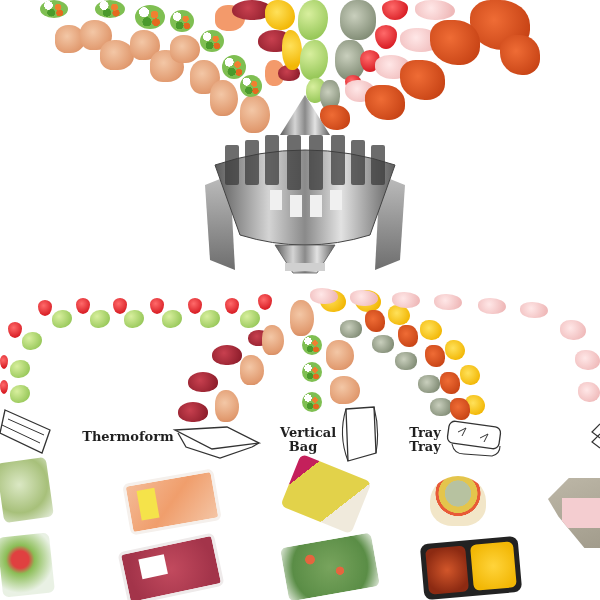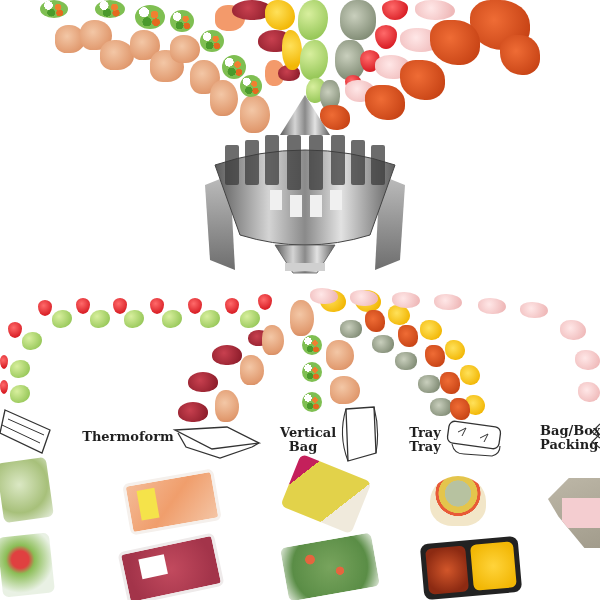--- a/index.html
+++ b/index.html
@@ -217,24 +217,20 @@
     <span>Tray</span><br>
     <span>Tray</span>
   </div>
   <svg class="abs" style="left:444px;top:18px;" width="60" height="40" viewBox="0 0 60 40">
     <rect x="4" y="6" width="52" height="22" rx="6" fill="none" stroke="#333" stroke-width="1.3" transform="rotate(8 30 17)"></rect>
     <path d="M8,26 Q10,36 20,36 L48,38 Q56,36 56,28" fill="none" stroke="#333" stroke-width="1.1"></path>
     <polyline points="14,14 22,10 18,18" fill="none" stroke="#333" stroke-width="1"></polyline>
     <polyline points="36,20 44,16 40,24" fill="none" stroke="#333" stroke-width="1"></polyline>
   </svg>
 
-  <div class="label" style="left:540px;top:24px;width:56px;">
-    <span>Bag/Box</span><br>
-    <span>Packing</span>
-  </div>
   <svg class="abs" style="left:590px;top:20px;" width="10" height="30" viewBox="0 0 10 30">
     <polyline points="10,4 2,12 10,18" fill="none" stroke="#333" stroke-width="1.2"></polyline>
     <polyline points="10,14 2,22 10,28" fill="none" stroke="#333" stroke-width="1.2"></polyline>
   </svg>
 </div>
 
 <div class="abs" style="left:0;top:460px;width:600px;height:70px;">
   <div class="pkg" style="left:0;top:0;width:50px;height:60px;background:radial-gradient(circle at 40% 40%,#dbe8c4,#a7c07a 60%,#e8efe0);transform:rotate(-8deg);"></div>
   <div class="pkg" style="left:126px;top:16px;width:86px;height:46px;background:linear-gradient(135deg,#f4bb97,#f09e6c 50%,#f4c5a5);transform:rotate(-10deg);border:3px solid #f5f0ec;">
     <div class="abs" style="left:10px;top:6px;width:18px;height:30px;background:#f5e34a;"></div>

